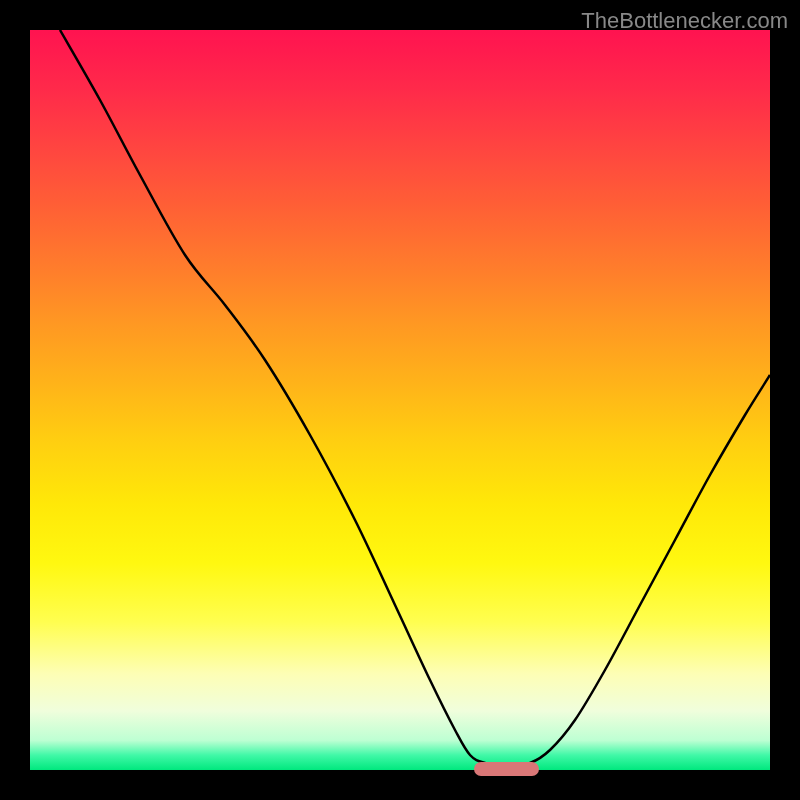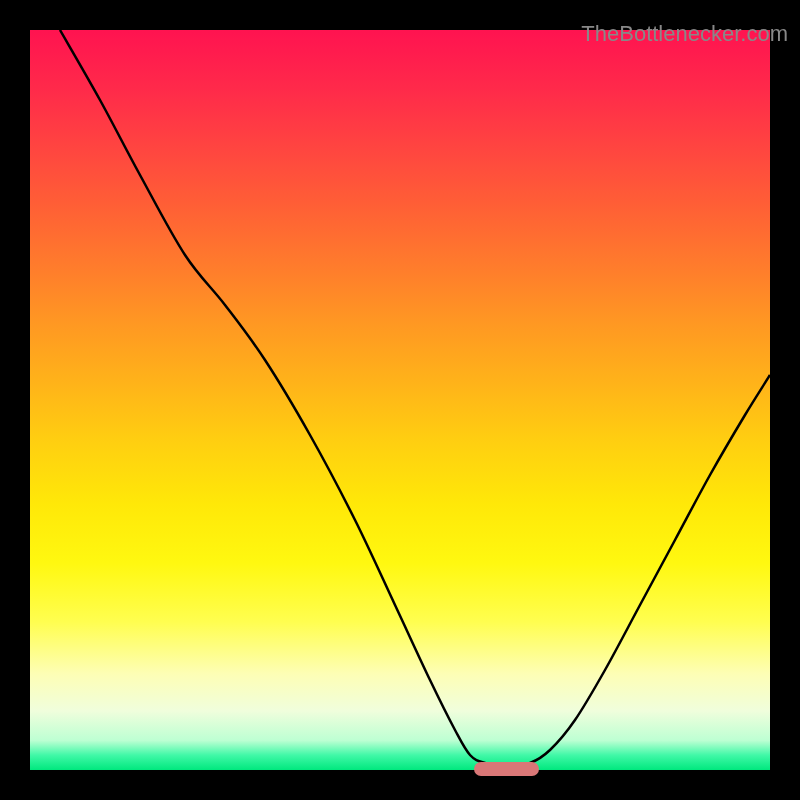--- a/index.html
+++ b/index.html
@@ -9,21 +9,21 @@
     }
     body {
       width: 800px;
       height: 800px;
       background: #000;
       position: relative;
       overflow: hidden;
     }
     .watermark {
       position: absolute;
-      top: 21px;
+      top: 8px;
       right: 12px;
       color: #888;
       font-family: Arial, sans-serif;
       font-size: 22px;
       z-index: 10;
     }
     .plot-area {
       position: absolute;
       top: 30px;
       left: 30px;

